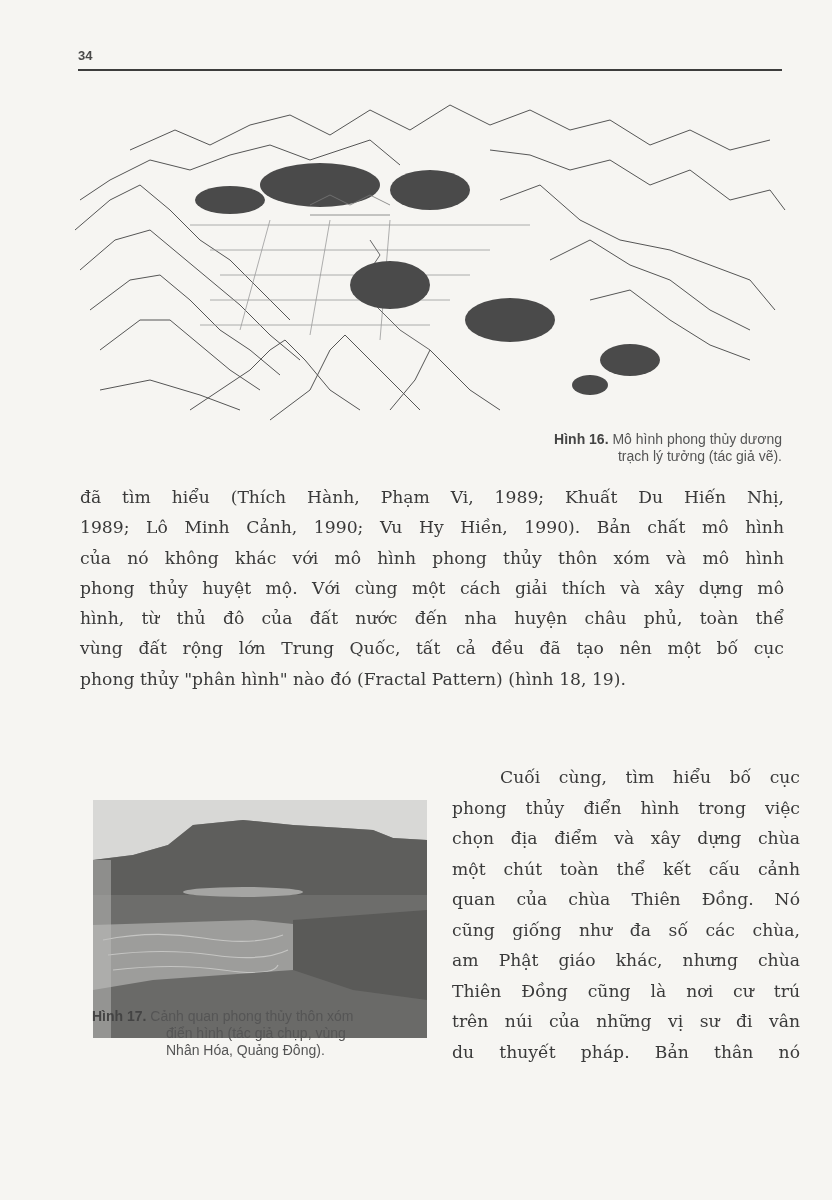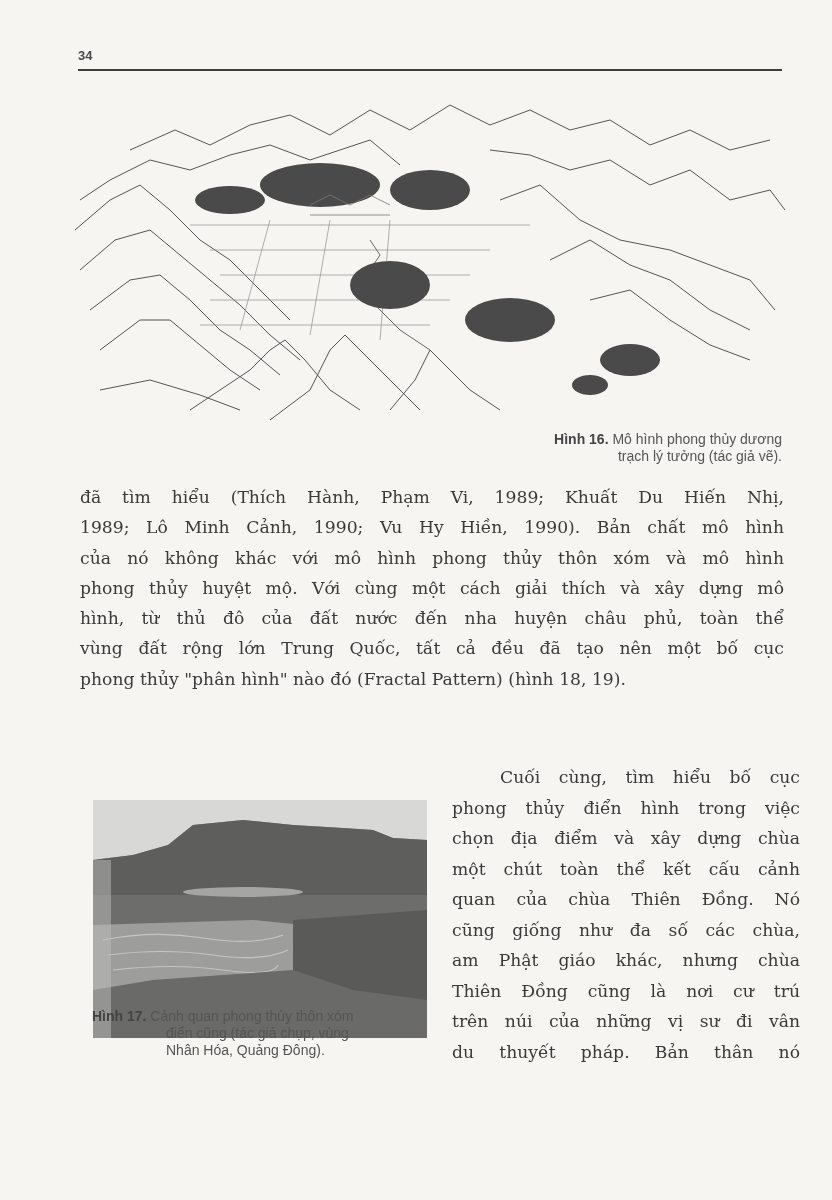--- a/index.html
+++ b/index.html
@@ -146,21 +146,21 @@
 
       <path d="M0,190 L60,180 130,175 200,170 260,160 334,150 V238 H0 Z" fill="#6a6a68"></path>
       <path d="M200,120 L334,110 V200 L260,190 200,170 Z" fill="#5a5a58"></path>
       <rect x="0" y="60" width="18" height="178" fill="#bdbdbb" opacity="0.5"></rect>
     </svg>
   </div>
 
   <div class="caption caption17">
     <span class="label">Hình 17.</span>
     <span>Cảnh quan phong thủy thôn xóm</span>
-    <span class="line2">điển cũng (tác giả chụp, vùng</span>
+    <span class="line2">điển hình (tác giả chụp, vùng</span>
     <span class="line3">Nhân Hóa, Quảng Đông).</span>
   </div>
 
   <div class="body-text para2">
     <span class="ln first">Cuối cùng, tìm hiểu bố cục</span>
     <span class="ln">phong thủy điển hình trong việc</span>
     <span class="ln">chọn địa điểm và xây dựng chùa</span>
     <span class="ln">một chút toàn thể kết cấu cảnh</span>
     <span class="ln">quan của chùa Thiên Đồng. Nó</span>
     <span class="ln">cũng giống như đa số các chùa,</span>

